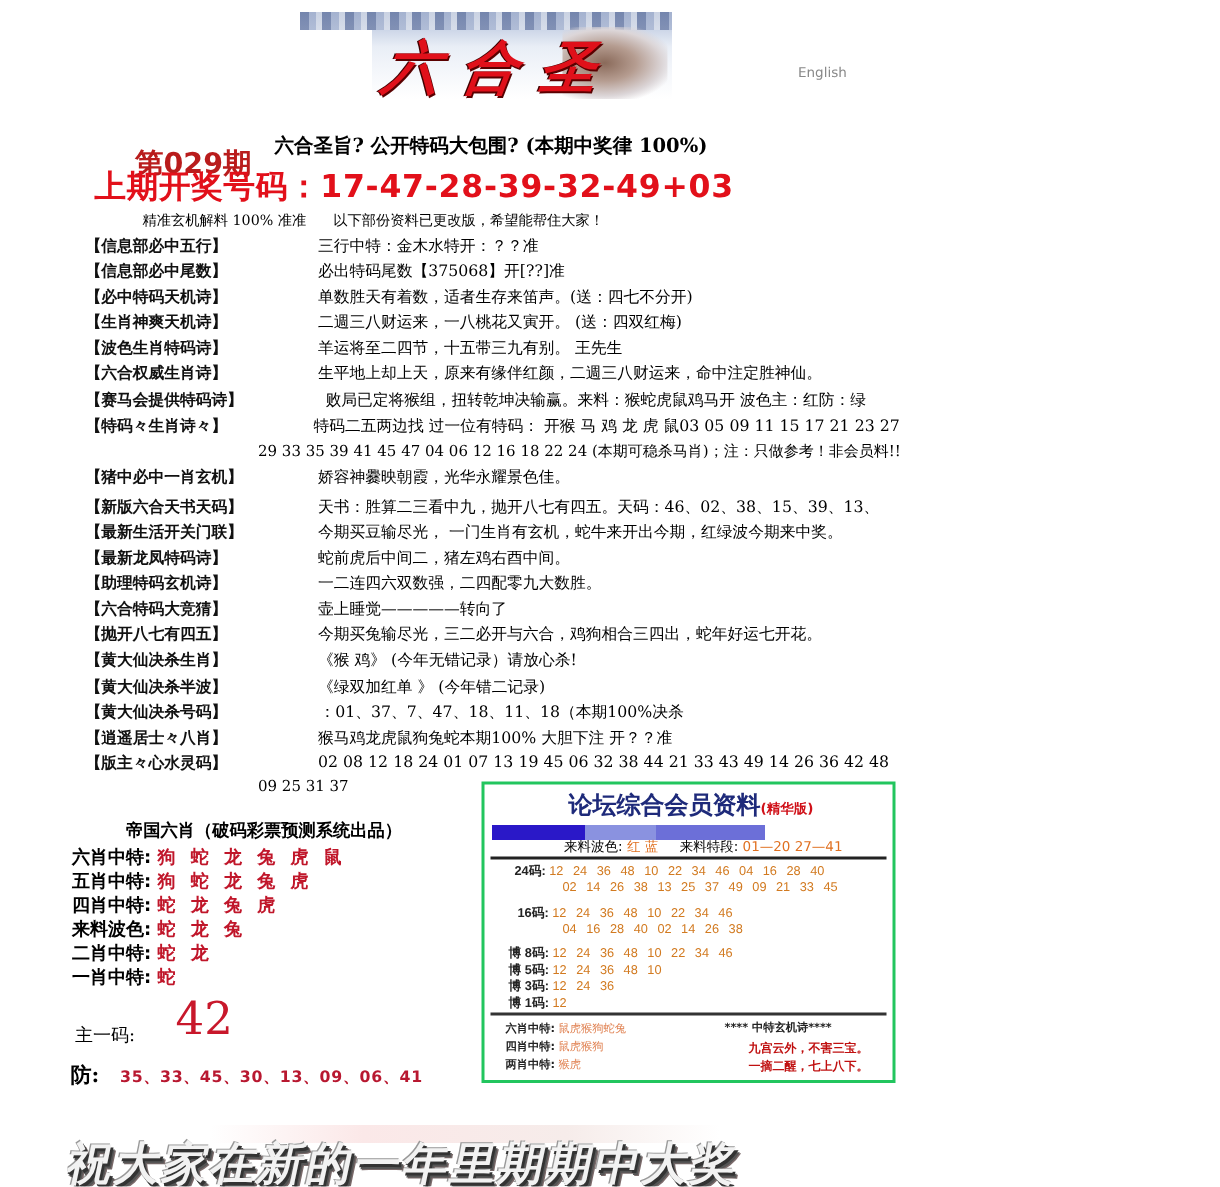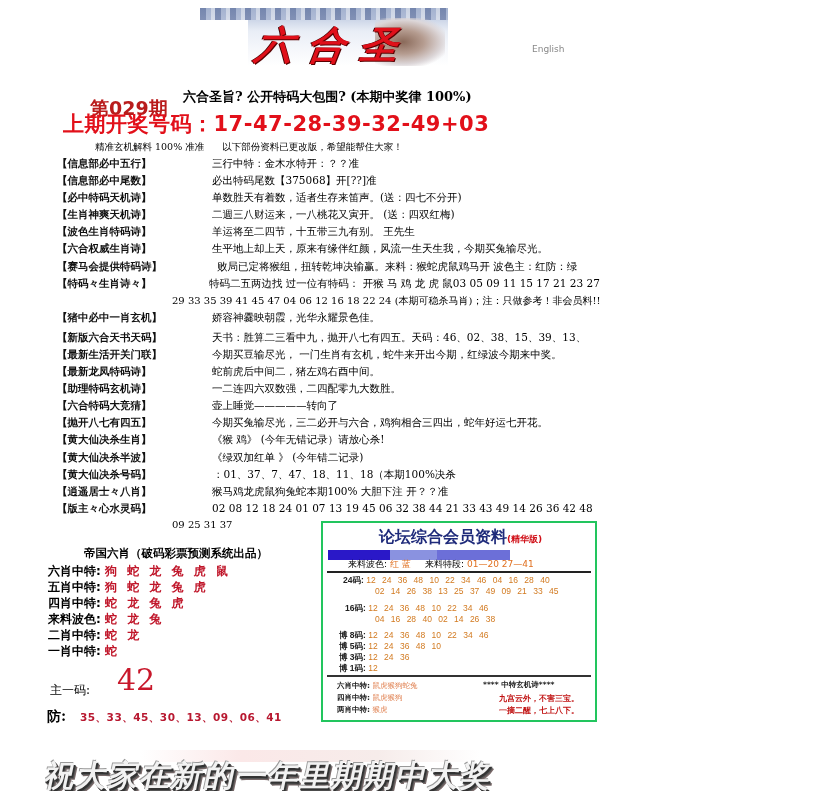--- a/index.html
+++ b/index.html
@@ -39,21 +39,21 @@
   .main-code-label { position: absolute; left: 50px; top: 682px; font-size: 12px; font-weight: normal; }
   .main-code { position: absolute; left: 117px; top: 662px; font-size: 30px; color: #c8182b; font-family: "DejaVu Serif", serif; }
   .guard-label { position: absolute; left: 47px; top: 708px; font-size: 14px; font-weight: bold; }
   .guard { position: absolute; left: 80px; top: 711px; font-size: 10.5px; font-weight: bold; color: #b81830; letter-spacing: 0.5px; white-space: nowrap; font-family: "DejaVu Sans", sans-serif; }
 
   .forum { position: absolute; left: 321px; top: 521px; width: 276px; height: 201px; border: 2px solid #22c55e; background: #fff; }
   .forum-title { position: absolute; left: 56px; top: 4px; font-family: "DejaVu Sans", sans-serif; font-size: 16px; font-weight: bold; color: #1e2a7a; white-space: nowrap; }
   .forum-title .ed { font-size: 9px; color: #d01018; }
   .forum-bar { position: absolute; left: 5px; top: 27px; width: 182px; height: 10px;
     background: linear-gradient(90deg, #2a18c8 0 34%, #8a92e0 34% 60%, #6c6fd8 60% 100%); }
-  .forum-src { position: absolute; left: 25px; top: 35px; font-size: 9px; white-space: nowrap; font-family: "DejaVu Sans", sans-serif; }
+  .forum-src { position: absolute; left: 53px; top: 35px; font-size: 9px; white-space: nowrap; font-family: "DejaVu Sans", sans-serif; }
   .forum-src .hl { color: #e07020; }
   .forum-line { position: absolute; left: 4px; top: 48px; width: 264px; height: 1.5px; background: #222; }
   .fcode { position: absolute; font-family: Liberation Sans, sans-serif; font-size: 8.5px; white-space: nowrap; }
   .fcode .k { color: #222; font-weight: bold; }
   .fcode .n { color: #d27a20; word-spacing: 4px; }
   .forum-line2 { position: absolute; left: 4px; top: 152px; width: 264px; height: 1.5px; background: #333; }
   .fpred { position: absolute; left: 14px; font-size: 7.5px; white-space: nowrap; font-family: "DejaVu Sans", sans-serif; }
   .fpred .k { color: #222; font-weight: bold; }
   .fpred .v { color: #e08050; }
   .fstars { position: absolute; left: 160px; top: 157px; font-size: 7.5px; color: #222; font-weight: bold; white-space: nowrap; font-family: "DejaVu Sans", sans-serif; }
@@ -99,21 +99,21 @@
   <div class="row">
       <span class="label">【生肖神爽天机诗】</span>
       <span class="val">二週三八财运来，一八桃花又寅开。 (送：四双红梅)</span>
     </div>
   <div class="row">
       <span class="label">【波色生肖特码诗】</span>
       <span class="val">羊运将至二四节，十五带三九有别。     王先生</span>
     </div>
   <div class="row">
       <span class="label">【六合权威生肖诗】</span>
-      <span class="val">生平地上却上天，原来有缘伴红颜，风流一生天生我，今期买兔输尽光。</span>
+      <span class="val">生平地上却上天，原来有缘伴红颜，二週三八财运来，命中注定胜神仙。</span>
     </div>
   <div class="row">
       <span class="label">【赛马会提供特码诗】</span>
       <span class="val" style="left:160px">败局已定将猴组，扭转乾坤决输赢。来料：猴蛇虎鼠鸡马开  波色主：红防：绿</span>
     </div>
   <div class="row">
       <span class="label">【特码々生肖诗々】</span>
       <span class="val" style="left:152px">特码二五两边找   过一位有特码：  开猴  马  鸡  龙  虎  鼠03 05 09 11 15 17 21 23 27</span>
     </div>
   <div class="row">

